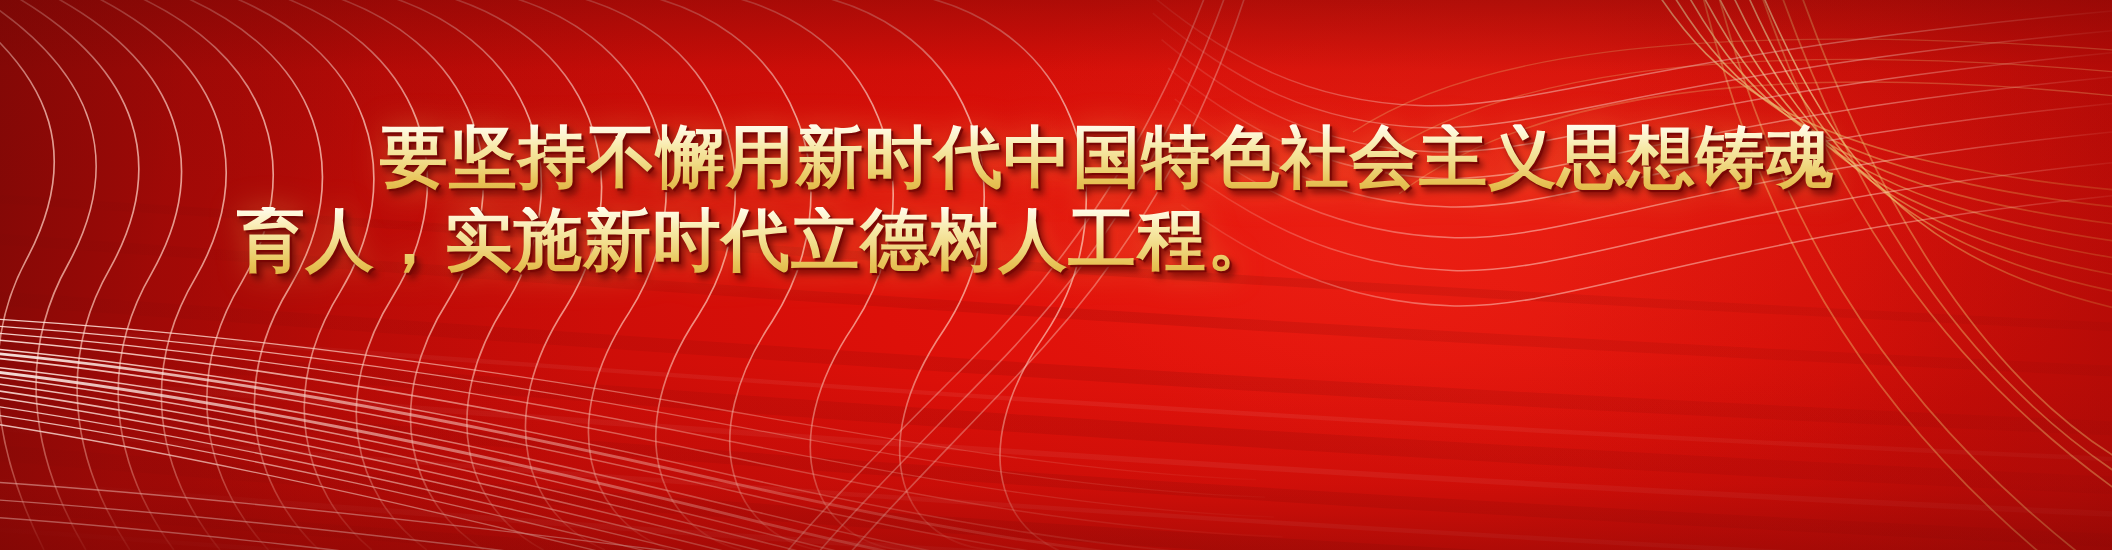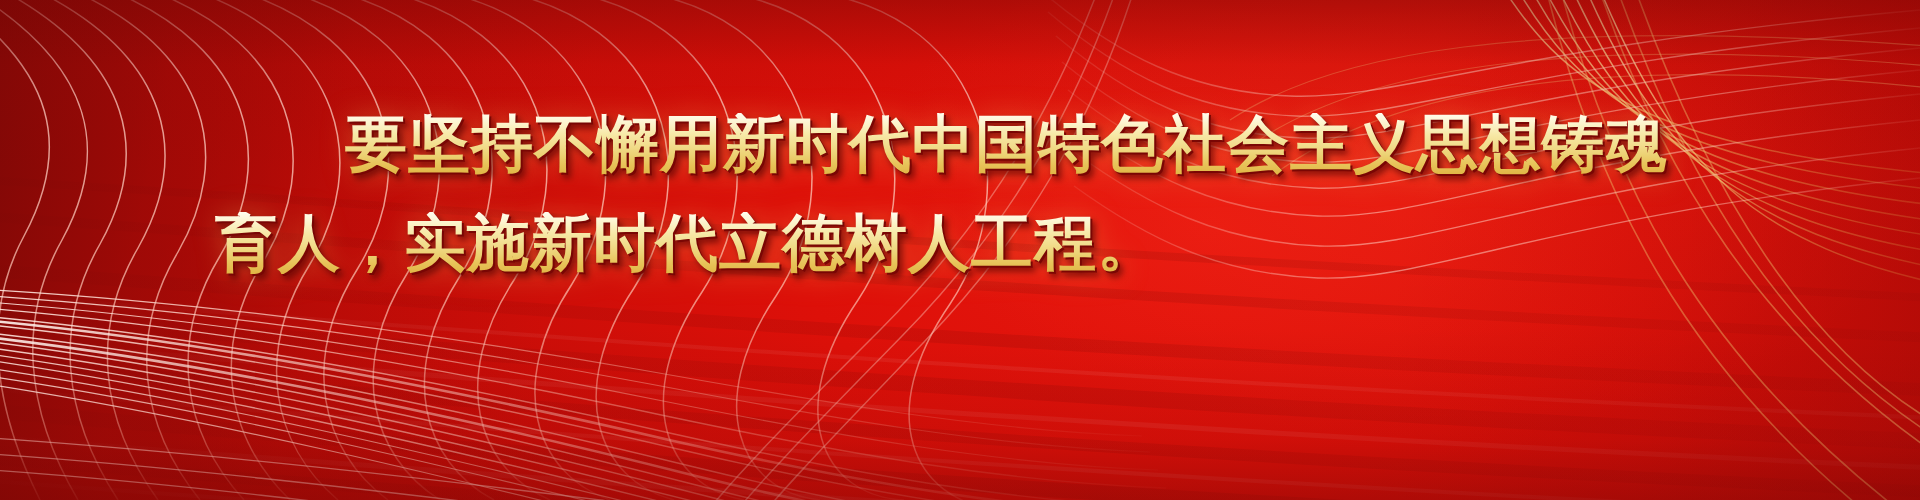--- a/index.html
+++ b/index.html
@@ -64,21 +64,21 @@
     -webkit-background-clip:text;
     background-clip:text;
     color:transparent;
     -webkit-text-fill-color:transparent;
     filter:
       drop-shadow(2px 2px 0px rgba(120,6,4,.95))
       drop-shadow(3px 4px 3px rgba(95,4,3,.70))
       drop-shadow(0 0 14px rgba(255,190,90,.30));
   }
   .line1{left:345px;top:113px;}
-  .line2{left:215px;top:212px;}
+  .line2{left:215px;top:188px;}
 
   .attribution{
     position:absolute;
     right:253px;top:288px;
     white-space:nowrap;
     font-weight:bold;
     font-size:27px;
     letter-spacing:.5px;
     line-height:1;
     background-image:linear-gradient(180deg,

